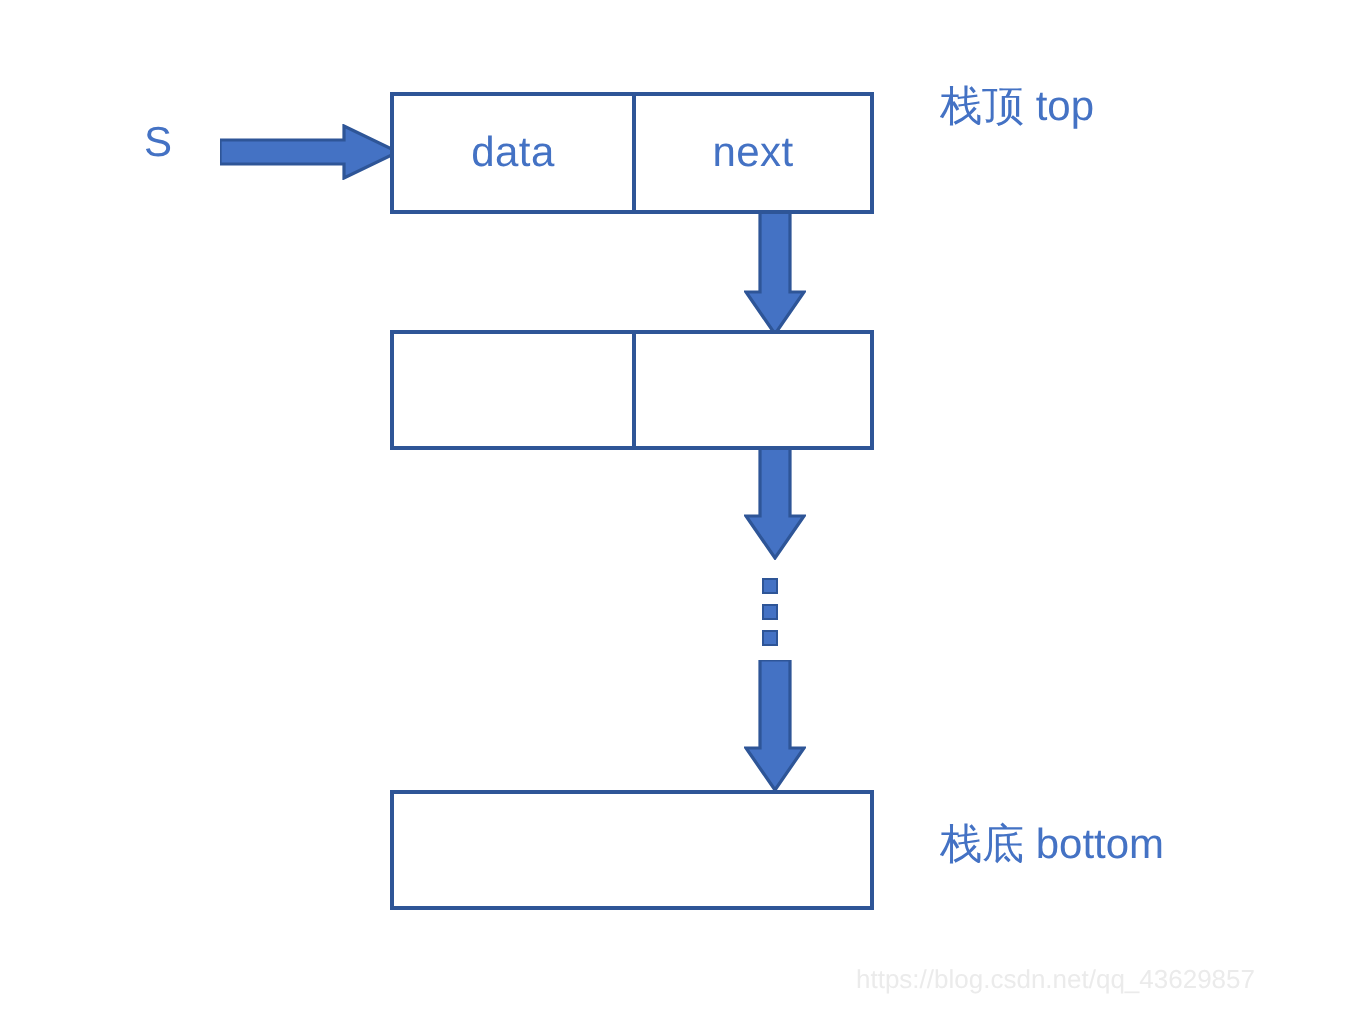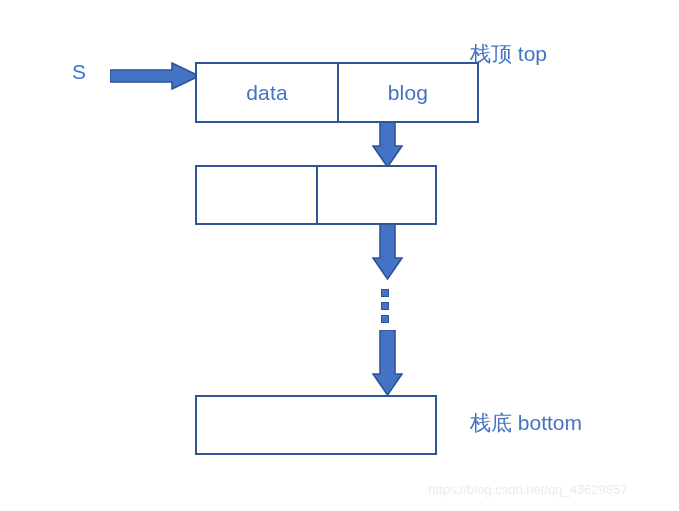--- a/index.html
+++ b/index.html
@@ -36,21 +36,21 @@
     justify-content: center;
     font-size: 21px;
     color: #4472C4;
     letter-spacing: 0.2px;
     background: #ffffff;
   }
   .cell.divider {
     border-left: 2px solid #2E5597;
   }
 
-  #node-top    { left: 195px; top: 62px;  width: 284px; height: 61px; }
+  #node-top    { left: 195px; top: 46px;  width: 242px; height: 61px; }
   #node-middle { left: 195px; top: 165px; width: 242px; height: 60px; }
   #node-bottom { left: 195px; top: 395px; width: 242px; height: 60px; }
 
   
   #s-label {
     position: absolute;
     left: 72px;
     top: 61px;
     font-size: 21px;
     color: #4472C4;
@@ -117,21 +117,21 @@
   <div id="s-label">S</div>
 
   <div class="arrow-h" style="left:110px; top:62px;">
     <svg width="90" height="28" viewBox="0 0 90 28">
       <polygon points="0,8 62,8 62,1 89,14 62,27 62,20 0,20" fill="#4472C4" stroke="#2E5597" stroke-width="1.6" stroke-linejoin="miter"></polygon>
     </svg>
   </div>
 
   <div class="node" id="node-top">
     <div class="cell">data</div>
-    <div class="cell divider">blog</div>
+    <div class="cell divider">next</div>
   </div>
 
   <div class="caption" id="caption-top">栈顶 top</div>
 
   <div class="arrow-v" style="left:372px; top:104px;">
     <svg width="31" height="64" viewBox="0 0 31 64">
       <polygon points="8,0 23,0 23,42 30,42 15.5,63 1,42 8,42" fill="#4472C4" stroke="#2E5597" stroke-width="1.6" stroke-linejoin="miter"></polygon>
     </svg>
   </div>
 

